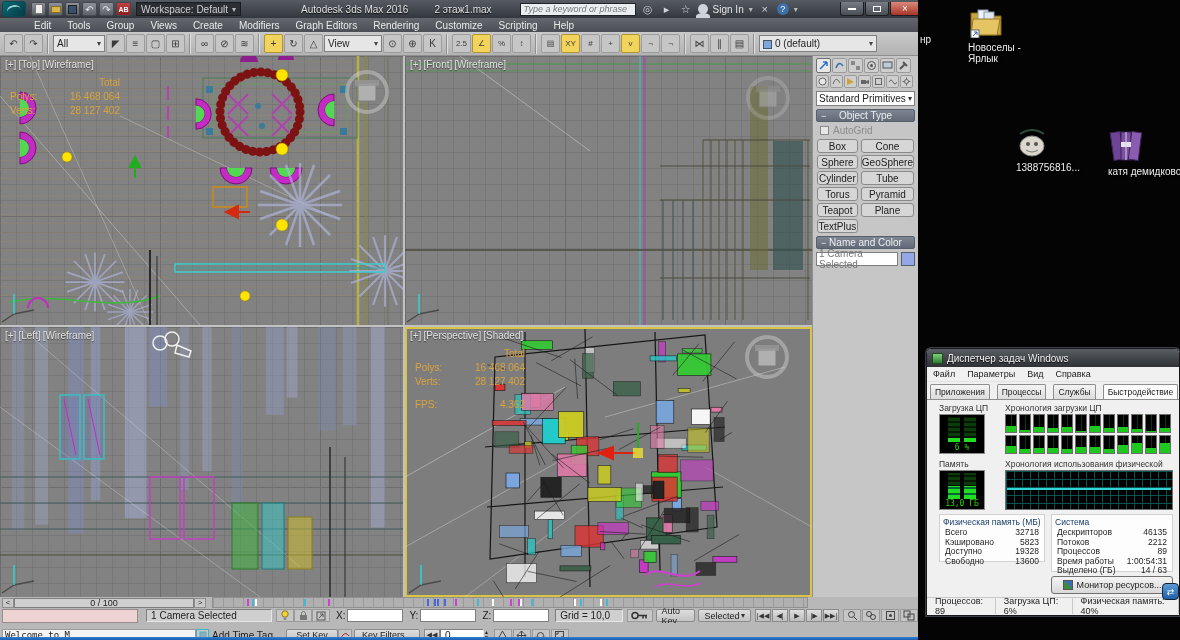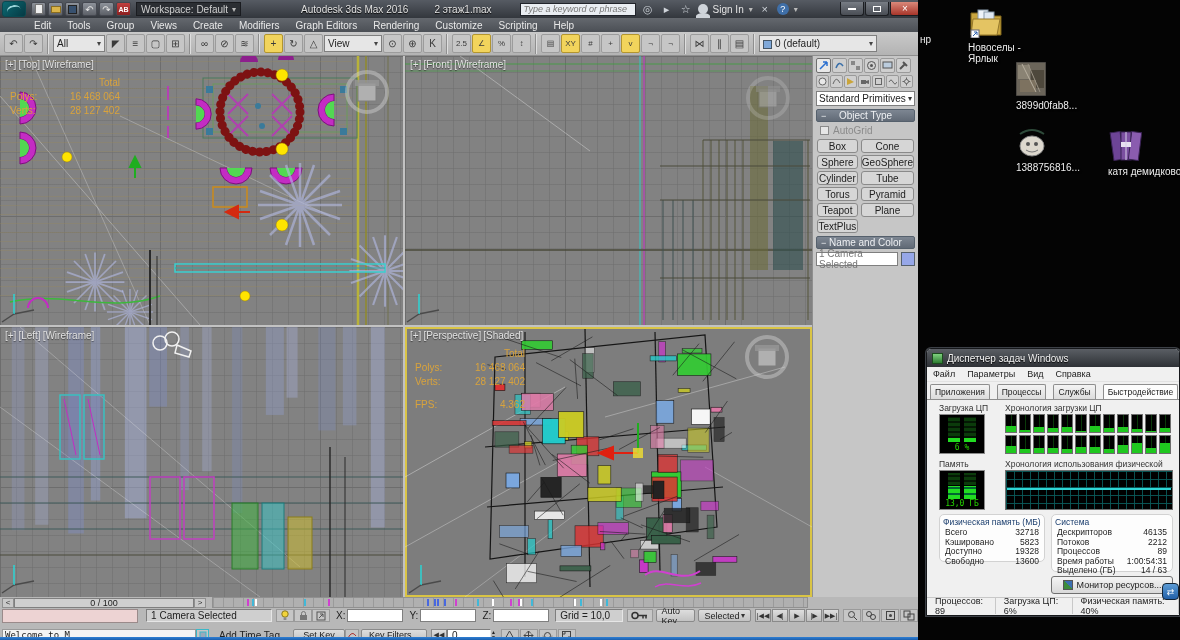--- a/index.html
+++ b/index.html
@@ -107,21 +107,21 @@
   .gauge{position:absolute;width:46px;height:40px;border:1px solid #8a8a8a;background:#000;overflow:hidden}
   .gauge .gval{position:absolute;bottom:1px;width:100%;text-align:center;color:#25d500;font-size:8px;font-family:"DejaVu Sans Mono",monospace}
   .dimcol{position:absolute;top:2px;width:12px;height:24px;background:repeating-linear-gradient(to top,#0b3b0b 0 3px,#041804 3px 5px)}
   .brightfill{position:absolute;width:12px;background:repeating-linear-gradient(to top,#22dd22 0 4px,#063 4px 6px)}
   #cpu-cells{position:absolute;display:grid;grid-template-columns:repeat(12,12px);grid-auto-rows:19px;gap:2px}
   .cpu-cell{position:relative;background:#000;border:1px solid #6e6e6e;overflow:hidden}
   .cpu-cell:before{content:"";position:absolute;left:50%;top:0;bottom:0;width:1px;background:#0a3a0a}
   .cpu-cell i{position:absolute;bottom:0;left:0;right:0;background:#1fc81f}
   #mem-graph{position:absolute;background:#000;border:1px solid #6e6e6e;background-image:linear-gradient(rgba(10,90,90,.9) 1px,transparent 1px),linear-gradient(90deg,rgba(10,90,90,.9) 1px,transparent 1px);background-size:8px 8px}
   #mem-line{position:absolute;left:1px;right:1px;top:45%;height:2px;background:#2fd5d5}
-  .tm-group{position:absolute;background:#fdfdfd;border:1px solid #d2d2d2;border-radius:5px;padding:2px 3px}
+  .tm-group{position:absolute;background:#fdfdfd;border:1px solid #d2d2d2;border-radius:0;padding:2px 3px}
   .tm-group-title{font-size:8.5px;color:#1a3d6d;margin-bottom:1px}
   .tm-row{display:flex;justify-content:space-between;font-size:8.5px;line-height:9.5px;padding:0 2px}
   #tm-resbtn{position:absolute;height:18px;border:1px solid #707070;border-radius:3px;background:linear-gradient(#f4f4f4,#d9d9d9);font-size:9px;display:flex;align-items:center;justify-content:center;gap:4px;font-family:"Liberation Sans",sans-serif}
   #tm-resbtn .rm-ic{width:10px;height:10px;background:linear-gradient(45deg,#3c8c3c 50%,#3c6fb0 50%);border:1px solid #555}
   #tm-status{height:17px;background:#f0f0f0;border-top:1px solid #c8c8c8;display:flex;align-items:center;font-size:9px}
   .tm-status-cell{padding:0 8px;border-right:1px solid #c8c8c8;height:100%;display:flex;align-items:center}
   #gadget{left:1162px;top:583px;width:17px;height:17px;border-radius:4px;background:linear-gradient(#5b9bd5,#2260a8);border:1px solid #123;color:#fff;font-size:9px;display:flex;align-items:center;justify-content:center}
 </style>
 </head>
 <body>
@@ -921,21 +921,21 @@
     </span>
   </div>
 
   <div class="abs" id="status-row2">
     <span id="listener">Welcome to M</span>
     <span class="nav-ic" style="width:13px;height:12px;border-color:#3ab8c8">
         <svg width="8" height="8">
           <rect x="1" y="1" width="6" height="6" fill="#9ab" stroke="#3ab8c8"></rect>
         </svg>
       </span>
-    <span style="font-size:10px;margin-left:10px;width:74px">Add Time Tag</span>
+    <span style="font-size:10px;margin-left:3px;width:74px">Add Time Tag</span>
     <span class="bb-btn" style="width:52px;">Set Key</span>
     <span class="nav-ic" style="width:14px">
         <svg width="10" height="10">
           <path d="M1,8 q4,-8 8,-2" stroke="#a33" fill="none"></path>
         </svg>
       </span>
     <span class="bb-btn" style="width:66px;margin-left:2px">Key Filters...</span>
     <span class="pb-btn" style="margin-left:4px">◀◀</span>
     <span class="inset-field" style="width:44px;height:12px;background:#fff">0</span>
     <span style="display:flex;flex-direction:column;gap:0">
@@ -978,31 +978,20 @@
         <path d="M3,7 h11 l3,3 h16 v19 h-30 z" fill="#c9a53f" stroke="#7d6218"></path>
         <rect x="10" y="4" width="10" height="13" fill="#eef3fa" stroke="#8899aa"></rect>
         <rect x="16" y="6" width="10" height="14" fill="#dfe7f2" stroke="#8899aa"></rect>
         <path d="M5,13 h27 l-3,16 h-26 z" fill="#e4c463" stroke="#94772a"></path>
         <rect x="3" y="24" width="8" height="8" fill="#fff" stroke="#667"></rect>
         <path d="M5,30 l4,-4 m0,0 h-3 m3,0 v3" stroke="#2a5fb0" fill="none"></path>
       </svg>
     <div class="lbl">Новоселы - Ярлык</div>
   </div>
 
-  <div class="desk-icon" style="left:98px;top:62px">
-    <svg width="30" height="34">
-        <rect x="0" y="0" width="30" height="34" fill="#6b655a" stroke="#333"></rect>
-        <rect x="2" y="3" width="12" height="14" fill="#8a8374"></rect>
-        <rect x="15" y="8" width="13" height="18" fill="#4e483c"></rect>
-        <rect x="4" y="18" width="16" height="12" fill="#7d7260"></rect>
-        <line x1="6" y1="2" x2="20" y2="30" stroke="#b8b0a0"></line>
-        <line x1="12" y1="2" x2="24" y2="30" stroke="#9a9284"></line>
-      </svg>
-    <div class="lbl">3899d0fab8...</div>
-  </div>
 
   <div class="desk-icon" style="left:98px;top:128px">
     <svg width="32" height="30">
         <path d="M4,6 q12,-8 24,0" fill="none" stroke="#2e4a3a" stroke-width="2"></path>
         <ellipse cx="16" cy="18" rx="12" ry="10" fill="#ddd8ce" stroke="#888"></ellipse>
         <circle cx="12" cy="16" r="2" fill="#555"></circle>
         <circle cx="20" cy="16" r="2" fill="#555"></circle>
         <path d="M10,22 q6,4 12,0" stroke="#777" fill="none"></path>
       </svg>
     <div class="lbl">1388756816...</div>

